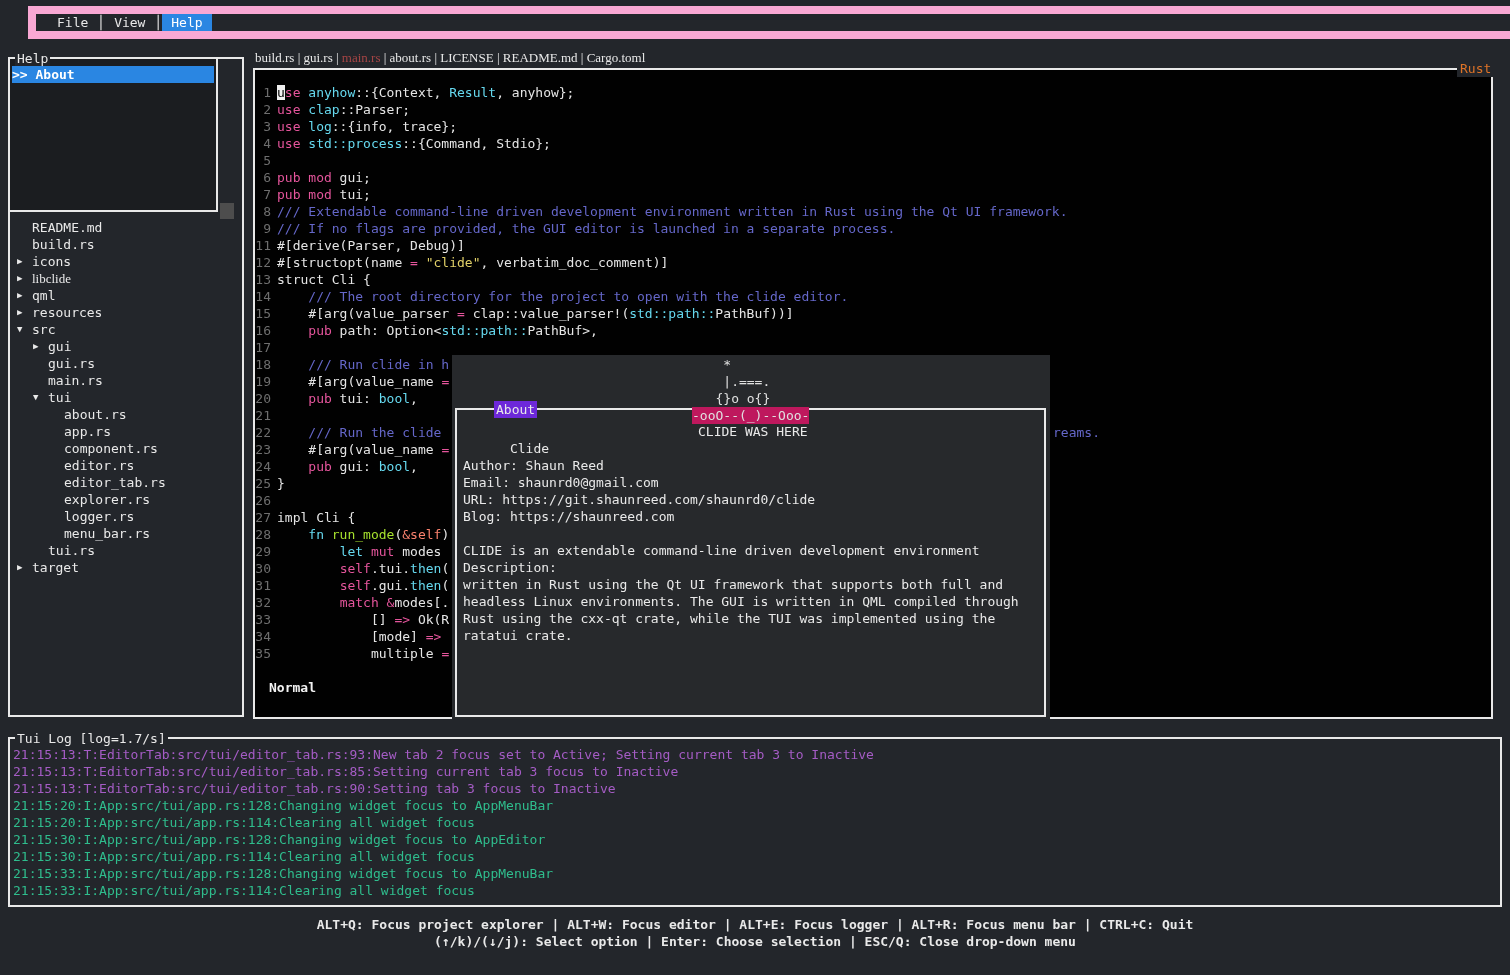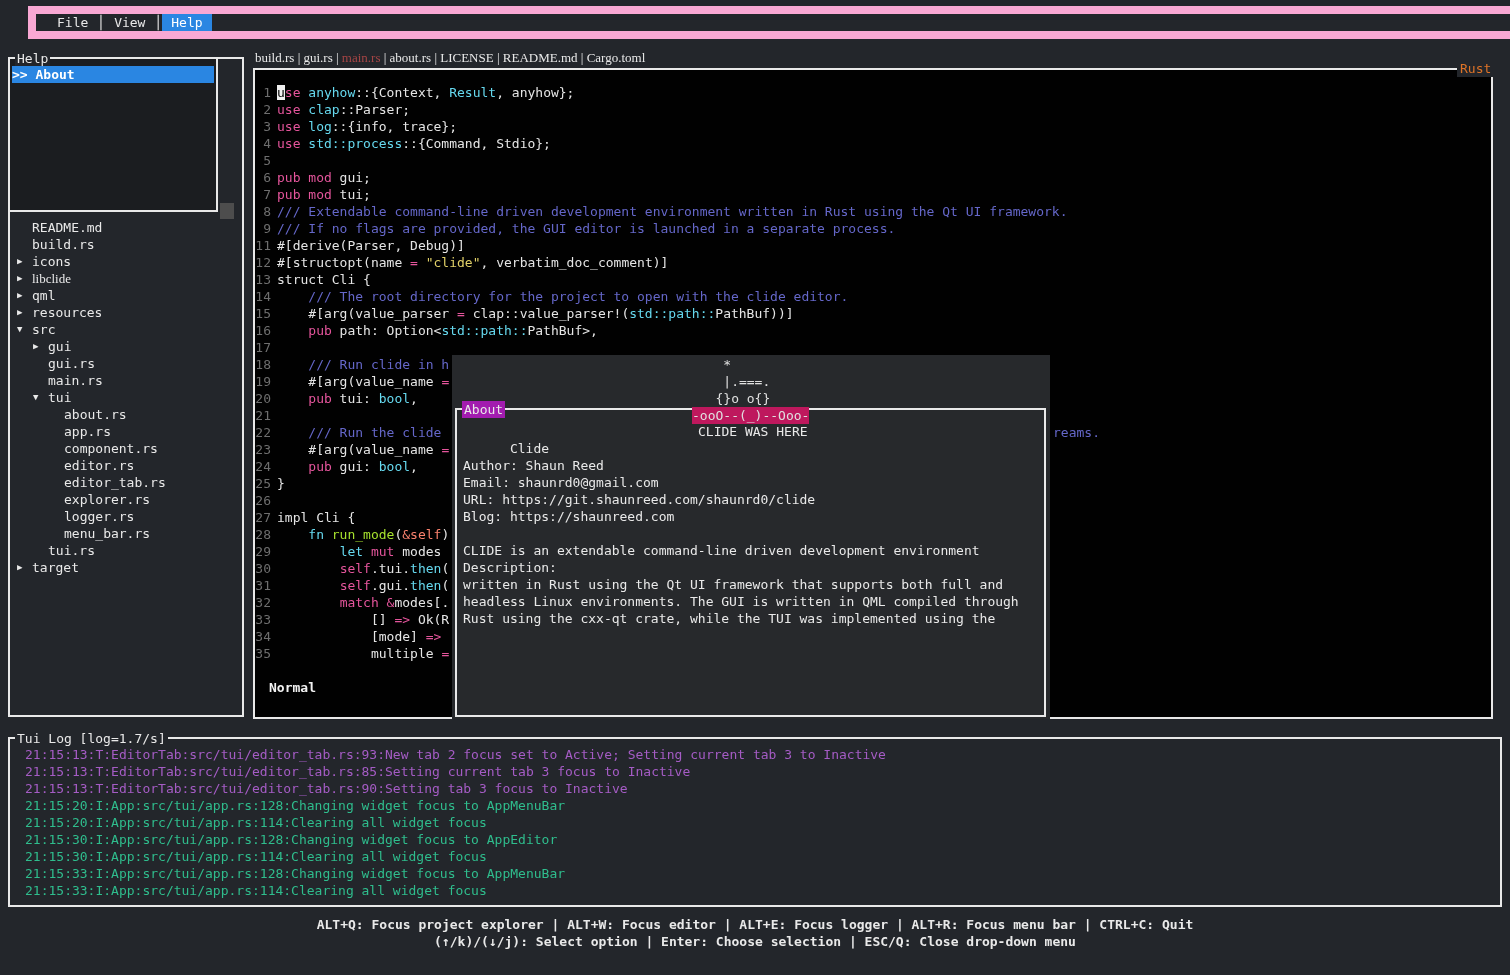--- a/index.html
+++ b/index.html
@@ -58,30 +58,30 @@
   .help-row { position:absolute; left:2px; right:2px; top:7px; height:17px;
     background:#2a86e2; color:#ffffff; font-weight:bold; white-space:pre; }
 
   
   .popup { position:absolute; left:452px; top:355px; width:598px; height:364px;
     background:#27292c; z-index:5; }
   .art-line { position:absolute; left:240px; white-space:pre; color:#e0e0e0; z-index:2; }
   .art-foot { background:#be185d; }
   .aboutbox { position:absolute; left:3px; top:53px; width:591px; height:309px;
     border:2px solid #e9e9e9; }
-  .aboutbox .panel-title { background:#a21caf; }
+  .aboutbox .panel-title { background:#6d28d9;margin-left:32px; }
   .about-row0 { position:absolute; left:6px; top:13px; height:17px; right:4px; white-space:pre; }
   .tagline { position:absolute; left:235px; top:0; }
   .about-lines { position:absolute; left:6px; top:30px; right:4px; }
   .about-line { height:17px; white-space:pre; }
 
   
   .logpanel { position:absolute; left:8px; top:737px; width:1494px; height:170px;
     border:2px solid #e9e9e9; z-index:1; }
-  .log-lines { position:absolute; left:15px; top:7px; right:2px; overflow:hidden; }
+  .log-lines { position:absolute; left:3px; top:7px; right:2px; overflow:hidden; }
   .log-line { height:17px; white-space:pre; }
   .lv-trace { color:#a55cc5; }
   .lv-info  { color:#2fbd8d; }
 
   
   .footer1, .footer2 { position:absolute; left:0; width:100%; text-align:center;
     font-weight:bold; color:#e9e9e9; white-space:pre; }
   .footer1 { top:916px; }
   .footer2 { top:933px; }
 </style>
@@ -236,20 +236,21 @@
         <div class="about-line">Author: Shaun Reed</div>
         <div class="about-line">Email: shaunrd0@gmail.com</div>
         <div class="about-line">URL: https://git.shaunreed.com/shaunrd0/clide</div>
         <div class="about-line">Blog: https://shaunreed.com</div>
         <div class="about-line"></div>
         <div class="about-line">CLIDE is an extendable command-line driven development environment</div>
         <div class="about-line">Description:</div>
         <div class="about-line">written in Rust using the Qt UI framework that supports both full and</div>
         <div class="about-line">headless Linux environments. The GUI is written in QML compiled through</div>
         <div class="about-line">Rust using the cxx-qt crate, while the TUI was implemented using the</div>
+        <div class="about-line">ratatui crate.</div>
       </div>
   </div>
 </div>
 
 <div class="logpanel">
   <span class="panel-title">Tui Log [log=1.7/s]</span>
   <div class="log-lines" id="logentries">
       <div class="log-line lv-trace">21:15:13:T:EditorTab:src/tui/editor_tab.rs:93:New tab 2 focus set to Active; Setting current tab 3 to Inactive</div>
       <div class="log-line lv-trace">21:15:13:T:EditorTab:src/tui/editor_tab.rs:85:Setting current tab 3 focus to Inactive</div>
       <div class="log-line lv-trace">21:15:13:T:EditorTab:src/tui/editor_tab.rs:90:Setting tab 3 focus to Inactive</div>

